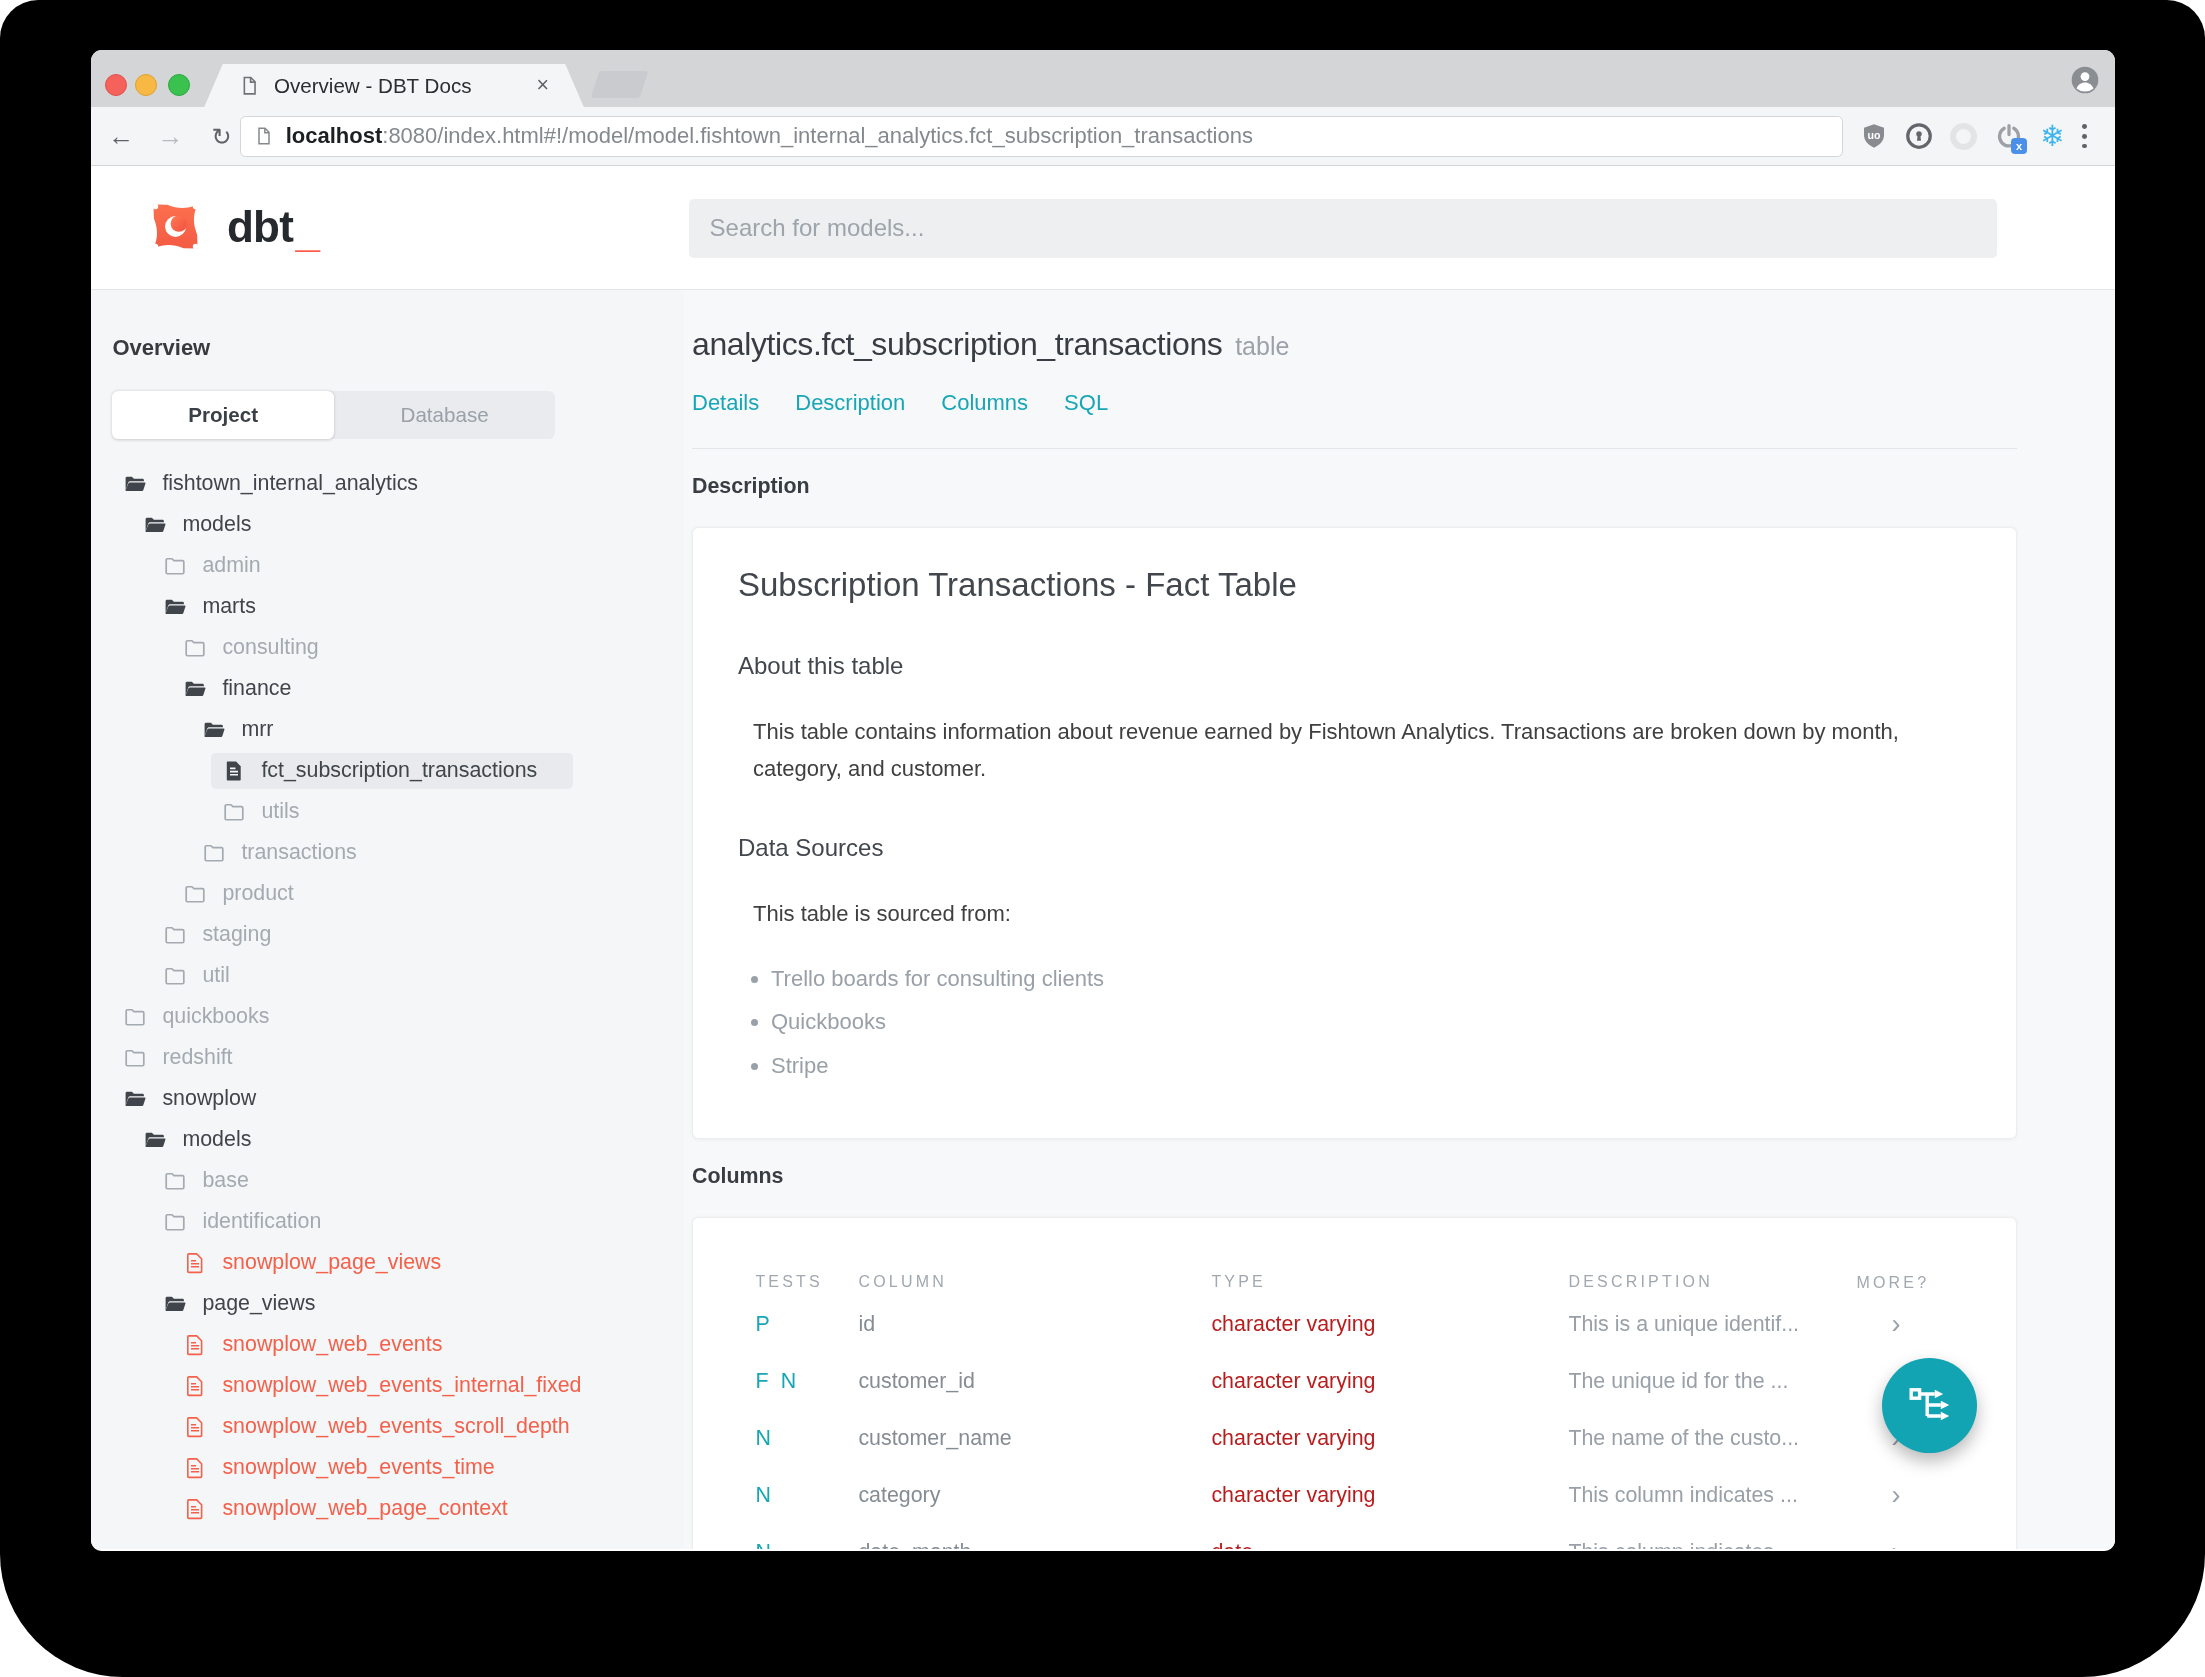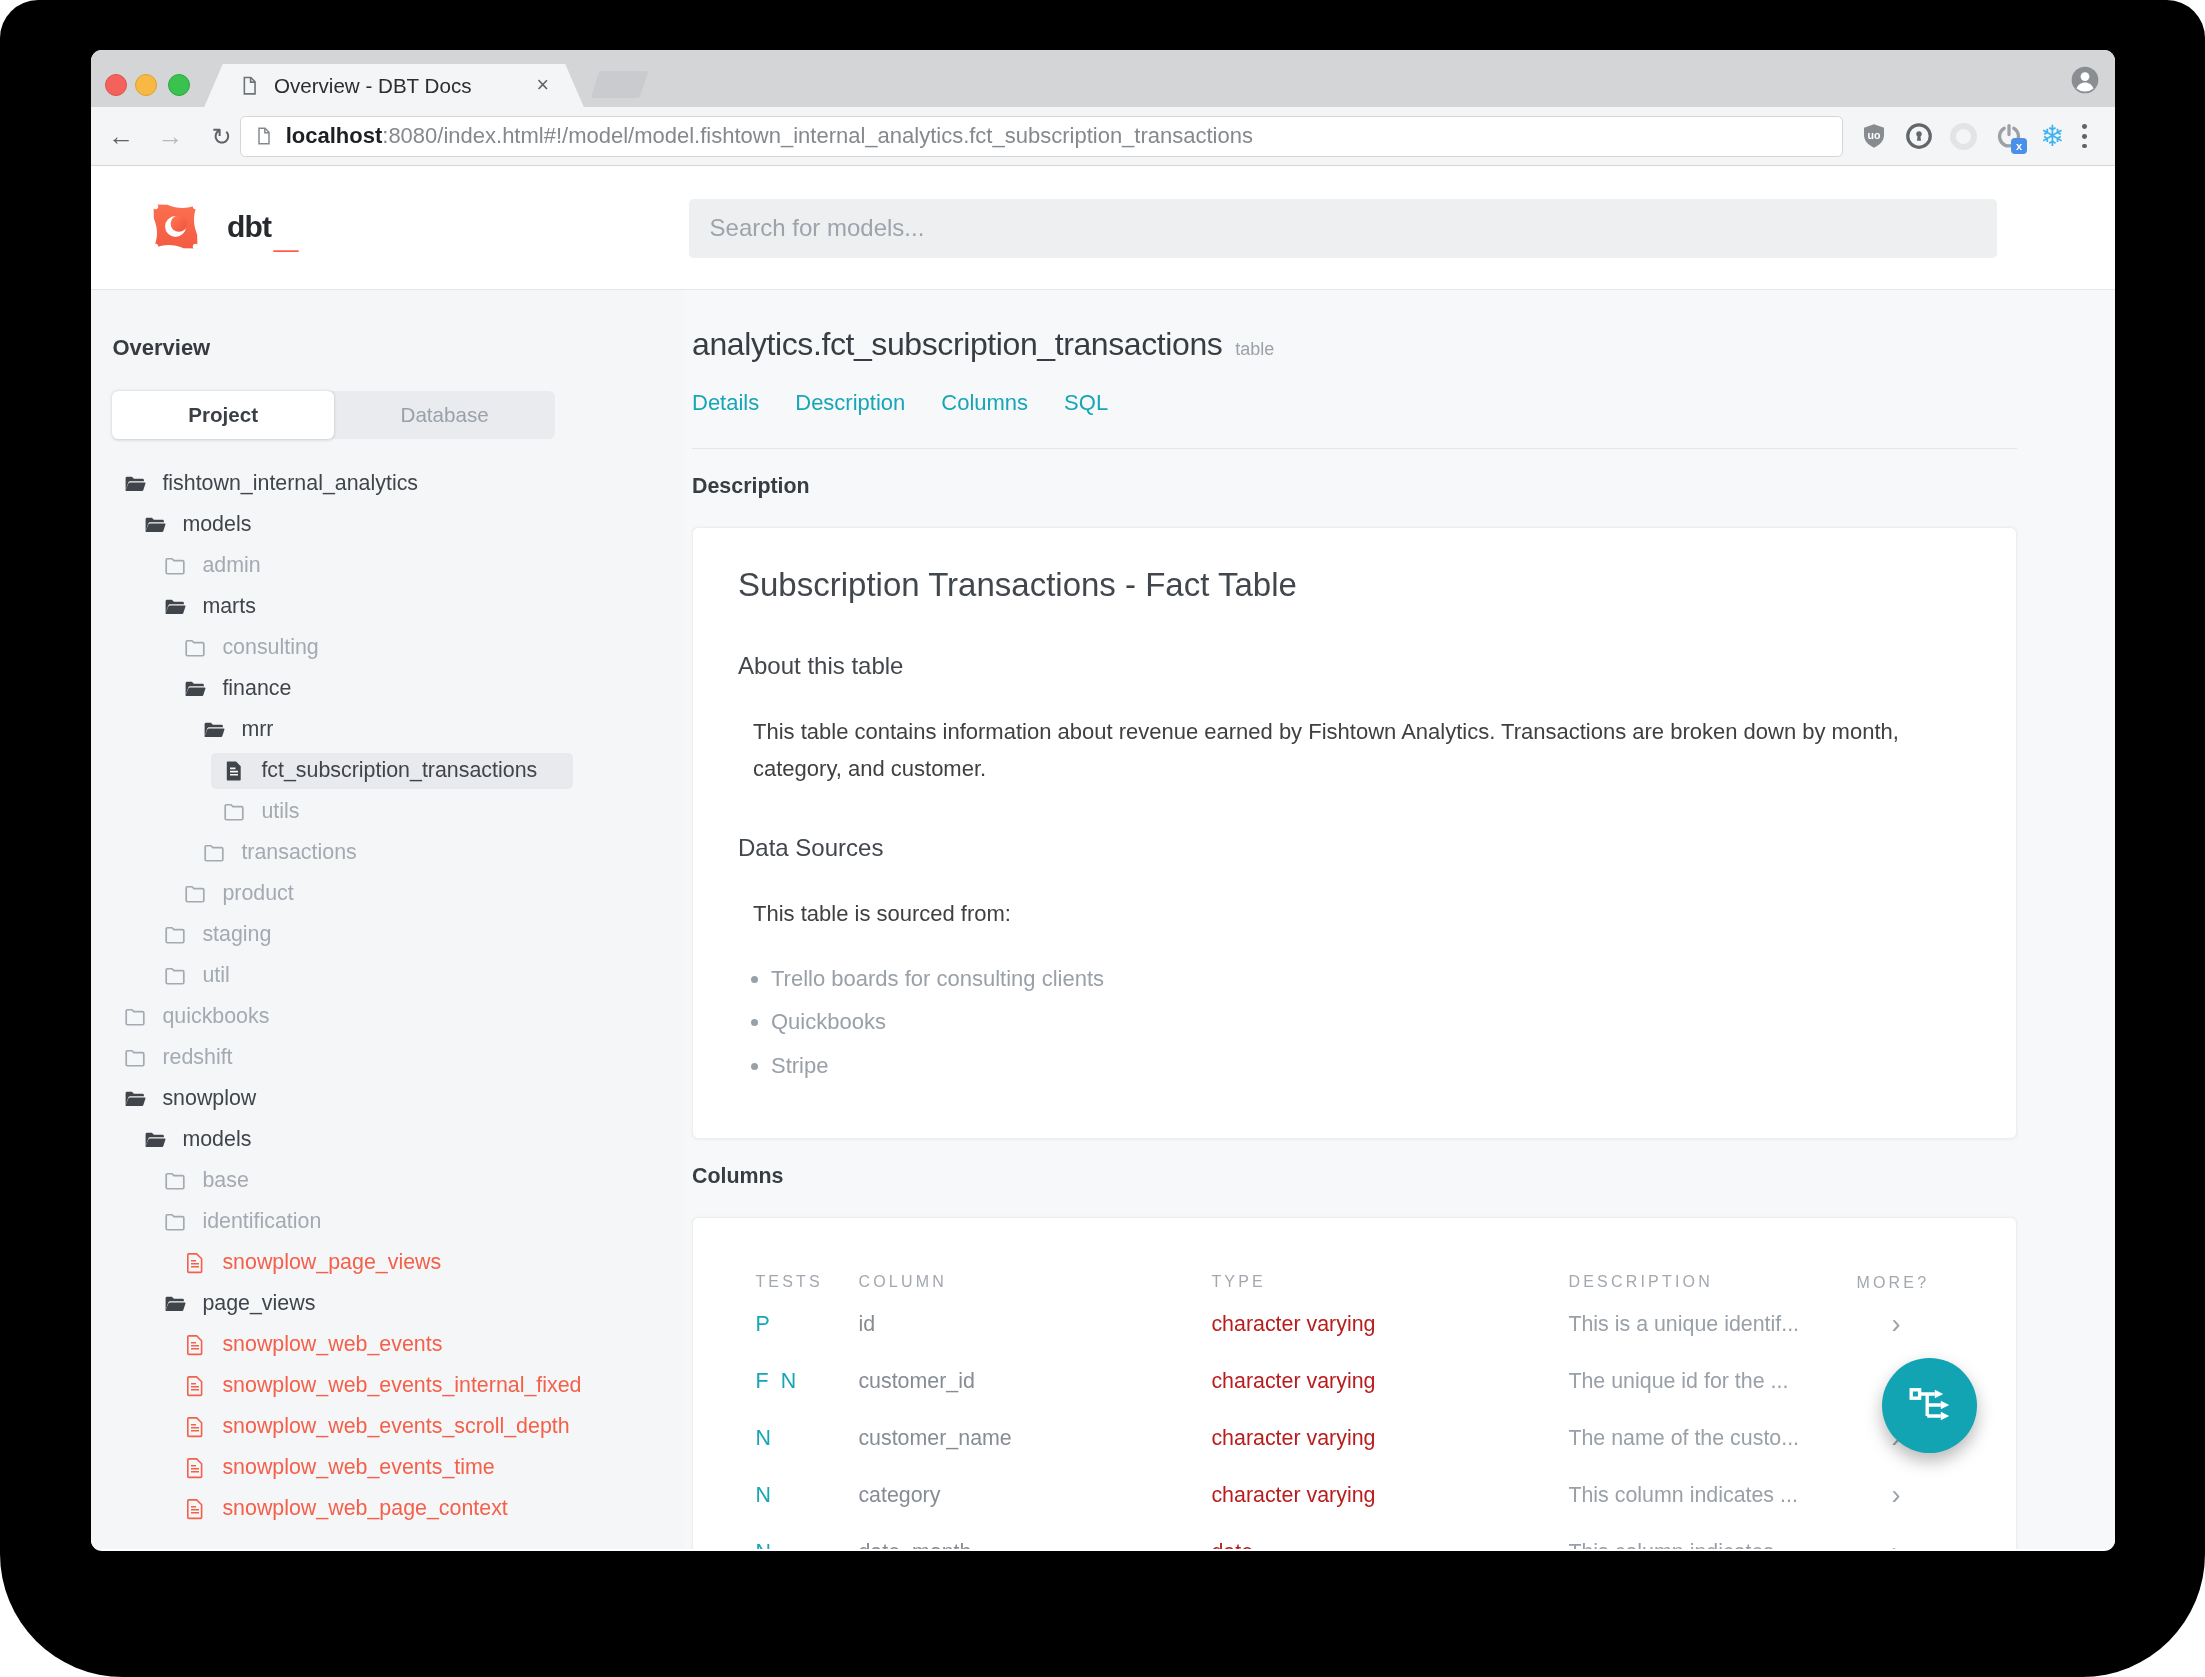--- a/index.html
+++ b/index.html
@@ -50,21 +50,21 @@
   .badge { position:absolute; right:-2.4px; bottom:-1.6px; width:16.6px; height:16.6px;
     background:#4a90e8; border-radius:4px; color:#fff; font-size:11px; font-weight:700;
     display:flex; align-items:center; justify-content:center; }
   .menu-dots { position:absolute; left:1991px; top:17.4px; display:flex; flex-direction:column; gap:4.8px; }
   .menu-dots i { width:4.8px; height:4.8px; border-radius:50%; background:#5f6368; }
 
   
   .appheader { position:relative; height:124px; background:#fff; border-bottom:0.8px solid #e4e6e9; }
   .logo { position:absolute; left:49px; top:25px; display:flex; align-items:flex-start; }
   .logo svg { width:71px; height:71px; }
-  .brand { margin-left:16px; font-size:30px; font-weight:700; color:#26292d; letter-spacing:-0.8px; line-height:71px; }
+  .brand { margin-left:16px; font-size:44px; font-weight:700; color:#26292d; letter-spacing:-0.8px; line-height:71px; }
   .brand-cursor { font-size:44px; font-weight:700; color:#ff5a47; line-height:82px; margin-left:2.4px; }
   .search { position:absolute; left:598px; top:32.5px; width:1308px; height:59px;
     background:#edeff1; border:none; border-radius:4.8px; font-size:24px; padding:0 20.6px;
     color:#3c4046; font-family:"Liberation Sans",sans-serif; outline:none; }
   .search::placeholder { color:#9da4ab; }
 
   
   .appbody { display:flex; height:1259px; }
   .sidebar { width:593px; background:#f5f6f8; padding:0 19px 0 21.4px; overflow:hidden; }
   .sb-title { margin-top:44px; font-size:22px; font-weight:700; color:#373b40; line-height:27px; }
@@ -81,21 +81,21 @@
   .trow-item .ic { width:24px; height:24px; flex:0 0 auto; }
   .v-default { color:#40454b; }
   .v-muted   { color:#a3aab1; }
   .v-error   { color:#f4604a; }
   .v-selected { color:#40454b; }
   .v-selected .inner { background:#e8eaed; min-width:362px; }
 
   .main { flex:1; background:#f7f8fa; padding:0 98px 0 8px; overflow:hidden; }
   .title-row { margin-top:36px; display:flex; align-items:baseline; }
   .page-title { font-size:32px; color:#383d43; letter-spacing:-0.4px; }
-  .page-badge { margin-left:12.7px; font-size:18px; color:#9ba2a9; }
+  .page-badge { margin-left:12.7px; font-size:25px; color:#9ba2a9; }
   .anchor-links { margin-top:27px; display:flex; gap:36px; }
   .anchor-links a { font-size:22px; color:#16a6b6; text-decoration:none; }
   .divider { margin-top:32px; border-top:0.8px solid #e3e6e8; }
   .section-h { margin-top:24px; font-size:21.4px; font-weight:700; color:#383d43; line-height:27px; }
   .card { margin-top:27px; background:#fff; border:0.8px solid #ebedef; border-radius:6.3px;
     box-shadow:0 0.8px 3.2px rgba(60,64,67,.06); }
   .desc-card { padding:36px 45px 46px; }
   .doc-h1 { font-size:33px; font-weight:400; color:#42474d; line-height:41px; }
   .doc-h3 { margin-top:46px; font-size:24px; font-weight:400; color:#42474d; line-height:30px; }
   .doc-p  { margin-top:32px; font-size:22px; color:#404040; line-height:37px;margin-left:15px; }

